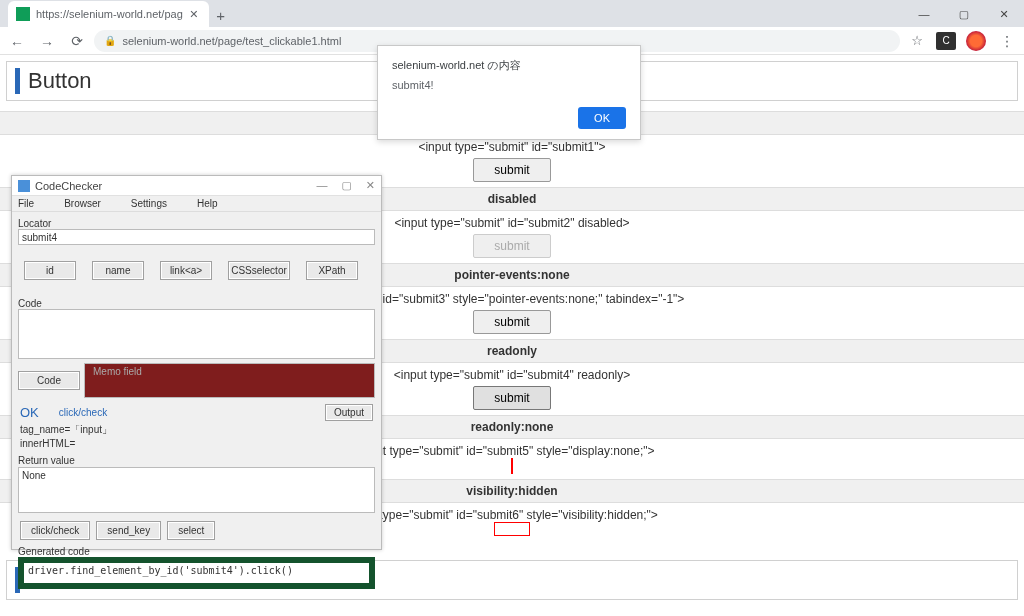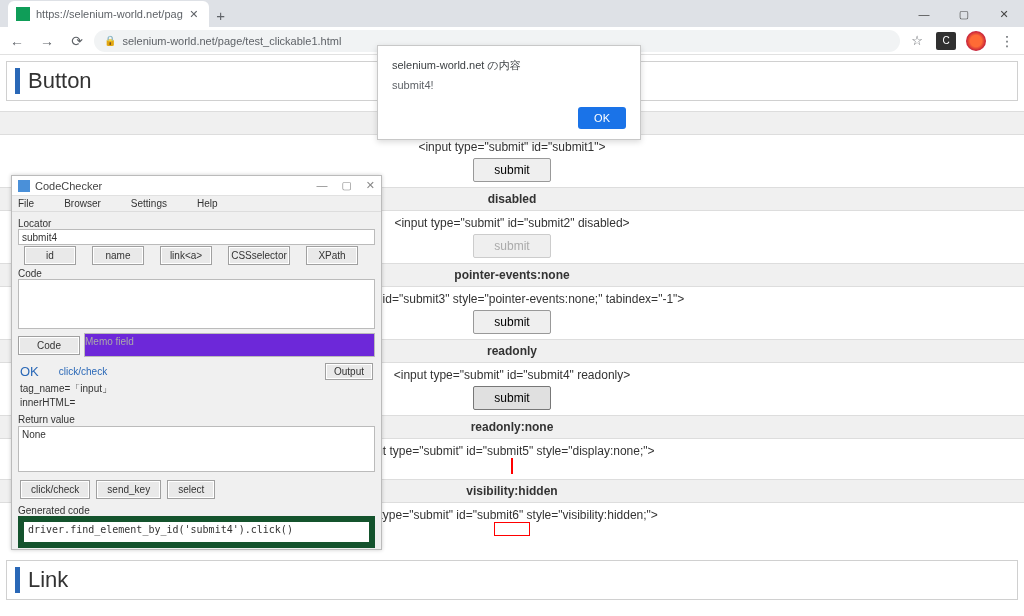--- a/index.html
+++ b/index.html
@@ -48,26 +48,26 @@
 
 .cc { position: absolute; left: 11px; top: 175px; width: 371px; height: 375px; background: #f0f0f0; border: 1px solid #bbb; box-shadow: 0 0 4px rgba(0,0,0,0.2); z-index: 100; font-size: 10px; color: #333; }
 .cc-title { background: #fff; height: 20px; display: flex; align-items: center; padding: 0 6px; border-bottom: 1px solid #e1e1e1; }
 .cc-icon { width: 12px; height: 12px; background: #4a90d9; margin-right: 5px; display:inline-block; }
 .cc-title-text { flex: 1; font-size: 11px; color: #444; }
 .cc-wc { display: flex; gap: 14px; font-size: 11px; color: #888; }
 .cc-menu { display: flex; gap: 30px; padding: 2px 6px; font-size: 10px; border-bottom: 1px solid #ddd; }
 .cc-body { padding: 4px 6px; }
 .cc-label { font-size: 10px; color: #333; margin-top: 2px; }
 .cc-input { width: 100%; background: #fff; border: 1px solid #bbb; height: 16px; font-size: 10px; padding: 1px 3px; display: flex; align-items: center; }
-.cc-btns { display: flex; gap: 16px; padding: 1px 6px; }
+.cc-btns { display: flex; gap: 16px; padding: 16px 6px; }
 .cc-btn { border: 1px solid #a0a0a0; background: #e9e9e9; font-size: 10px; padding: 3px 0; width: 52px; text-align: center; box-shadow: inset 0 0 0 1px #fff; }
 .cc-code-area { background: #fff; border: 1px solid #bbb; height: 50px; margin-bottom: 4px; }
 .cc-code-row { display: flex; align-items: center; gap: 0; }
 .cc-code-btn { border: 1px solid #a0a0a0; background: #e9e9e9; font-size: 10px; padding: 3px 0; width: 62px; text-align: center; box-shadow: inset 0 0 0 1px #fff; }
-.cc-memo { flex: 1; background: #6d28d9; border: 1px solid #bbb; height: 24px; padding: 2px 0; font-size: 10px; color: #aaa; margin-left: 4px; }
+.cc-memo { flex: 1; background: #7f1d1d; border: 1px solid #bbb; height: 35px; padding: 2px 8px; font-size: 10px; color: #aaa; margin-left: 4px; }
 .cc-status-row { display: flex; align-items: center; padding: 6px 2px 2px 2px; }
 .cc-ok { color: #2a68b7; font-size: 13px; font-weight: 500; }
 .cc-click { color: #2a68b7; font-size: 10px; margin-left: 20px; }
 .cc-output-btn { margin-left: auto; border: 1px solid #a0a0a0; background: #e9e9e9; font-size: 10px; padding: 2px 8px; box-shadow: inset 0 0 0 1px #fff; }
 .cc-info { font-size: 10px; color: #333; line-height: 1.4; padding: 0 2px; }
 .cc-return { background: #fff; border: 1px solid #bbb; height: 46px; margin-top: 1px; padding: 2px 3px; font-size: 10px; }
 .cc-action-btns { display: flex; gap: 6px; padding: 8px 2px 4px 2px; }
 .cc-action-btn { border: 1px solid #a0a0a0; background: #e9e9e9; font-size: 10px; padding: 3px 10px; box-shadow: inset 0 0 0 1px #fff; }
 .cc-gen-area { background: #fff; border: 6px solid #14532d; height: 32px; padding: 2px 4px; font-family: monospace; font-size: 10px; color: #333; }
 </style>

